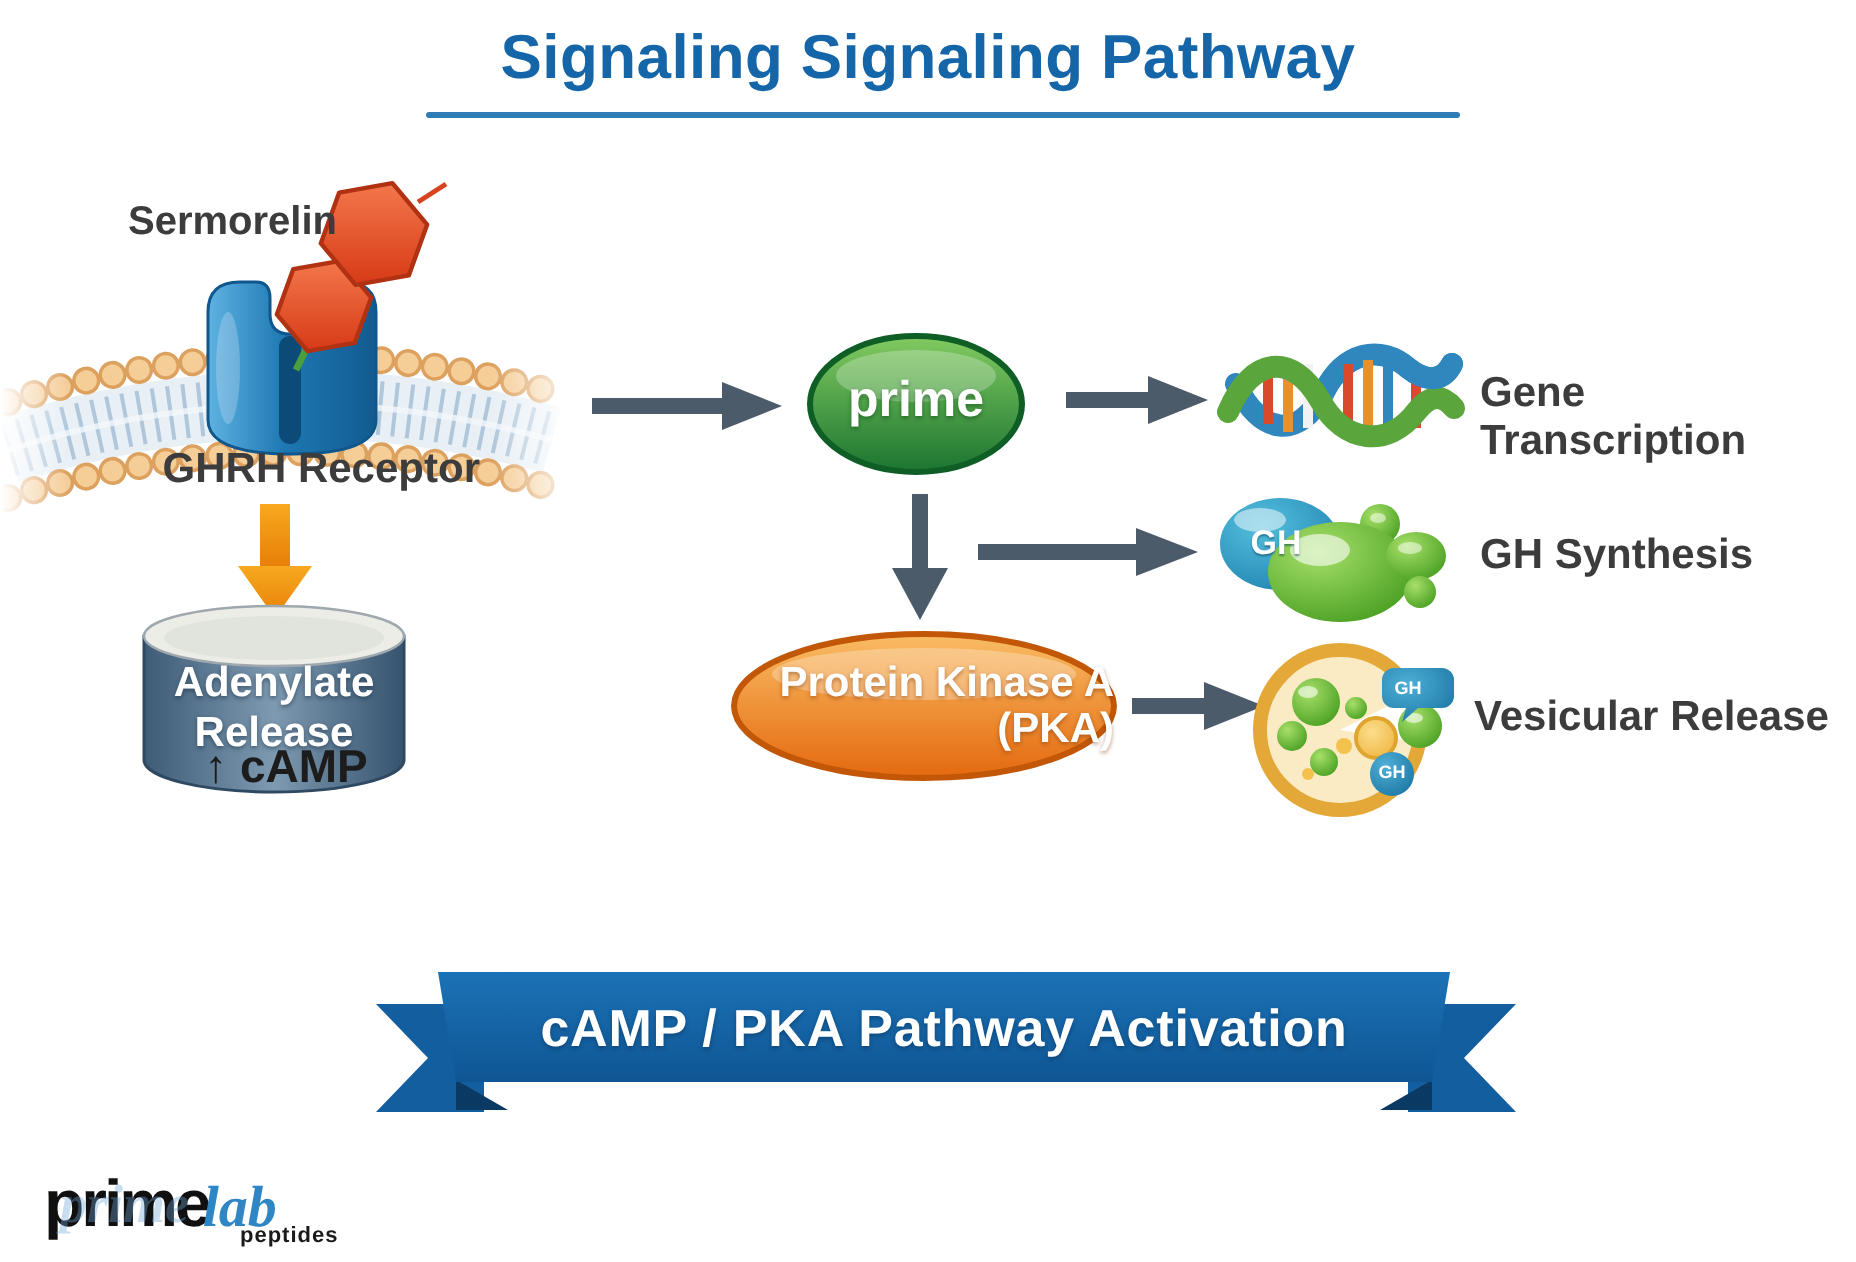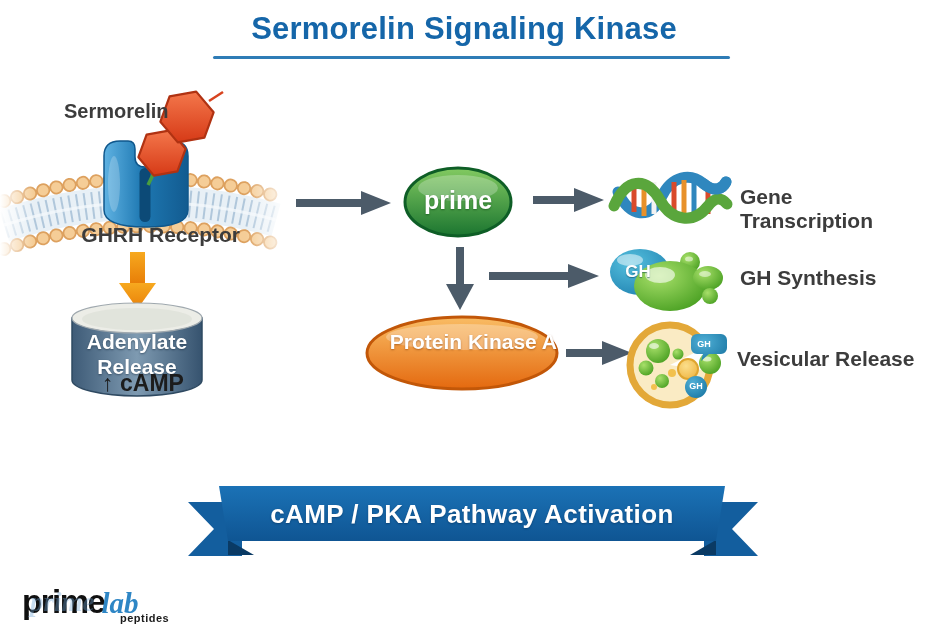--- a/index.html
+++ b/index.html
@@ -214,35 +214,36 @@
 
     <g>
       <path d="M242,502 L188,502 L214,529 L188,556 L242,556 Z" fill="#135E9E"></path>
       <path d="M704,502 L758,502 L732,529 L758,556 L704,556 Z" fill="#135E9E"></path>
       <polygon points="228,540 254,555 228,555" fill="#0A3A64"></polygon>
       <polygon points="716,540 690,555 716,555" fill="#0A3A64"></polygon>
       <polygon points="219,486 725,486 716,541 228,541" fill="url(#gRib)"></polygon>
     </g>
   </svg>
 
-  <div class="txt title">Sermorelin Signaling Kinase</div>
+  <div class="txt title">Signaling Signaling Pathway</div>
   <div class="title-rule"></div>
 
   <div class="txt lbl sermorelin">Sermorelin</div>
   <div class="txt lbl ghrh">GHRH Receptor</div>
 
   <div class="txt enzyme">
     <div>Adenylate</div>
     <div>Release</div>
   </div>
   <div class="txt camp-up">↑ cAMP</div>
 
   <div class="txt camp-node-text">prime</div>
   <div class="txt pka-node-text">
     <div>Protein Kinase A</div>
+    <div>(PKA)</div>
   </div>
 
   <div class="txt lbl out-gene">Gene Transcription</div>
   <div class="txt lbl out-gh">GH Synthesis</div>
   <div class="txt lbl out-ves">Vesicular Release</div>
 
   <div class="txt gh-badge">GH</div>
   <div class="txt ves-badge1">GH</div>
   <div class="txt ves-badge2">GH</div>
 

